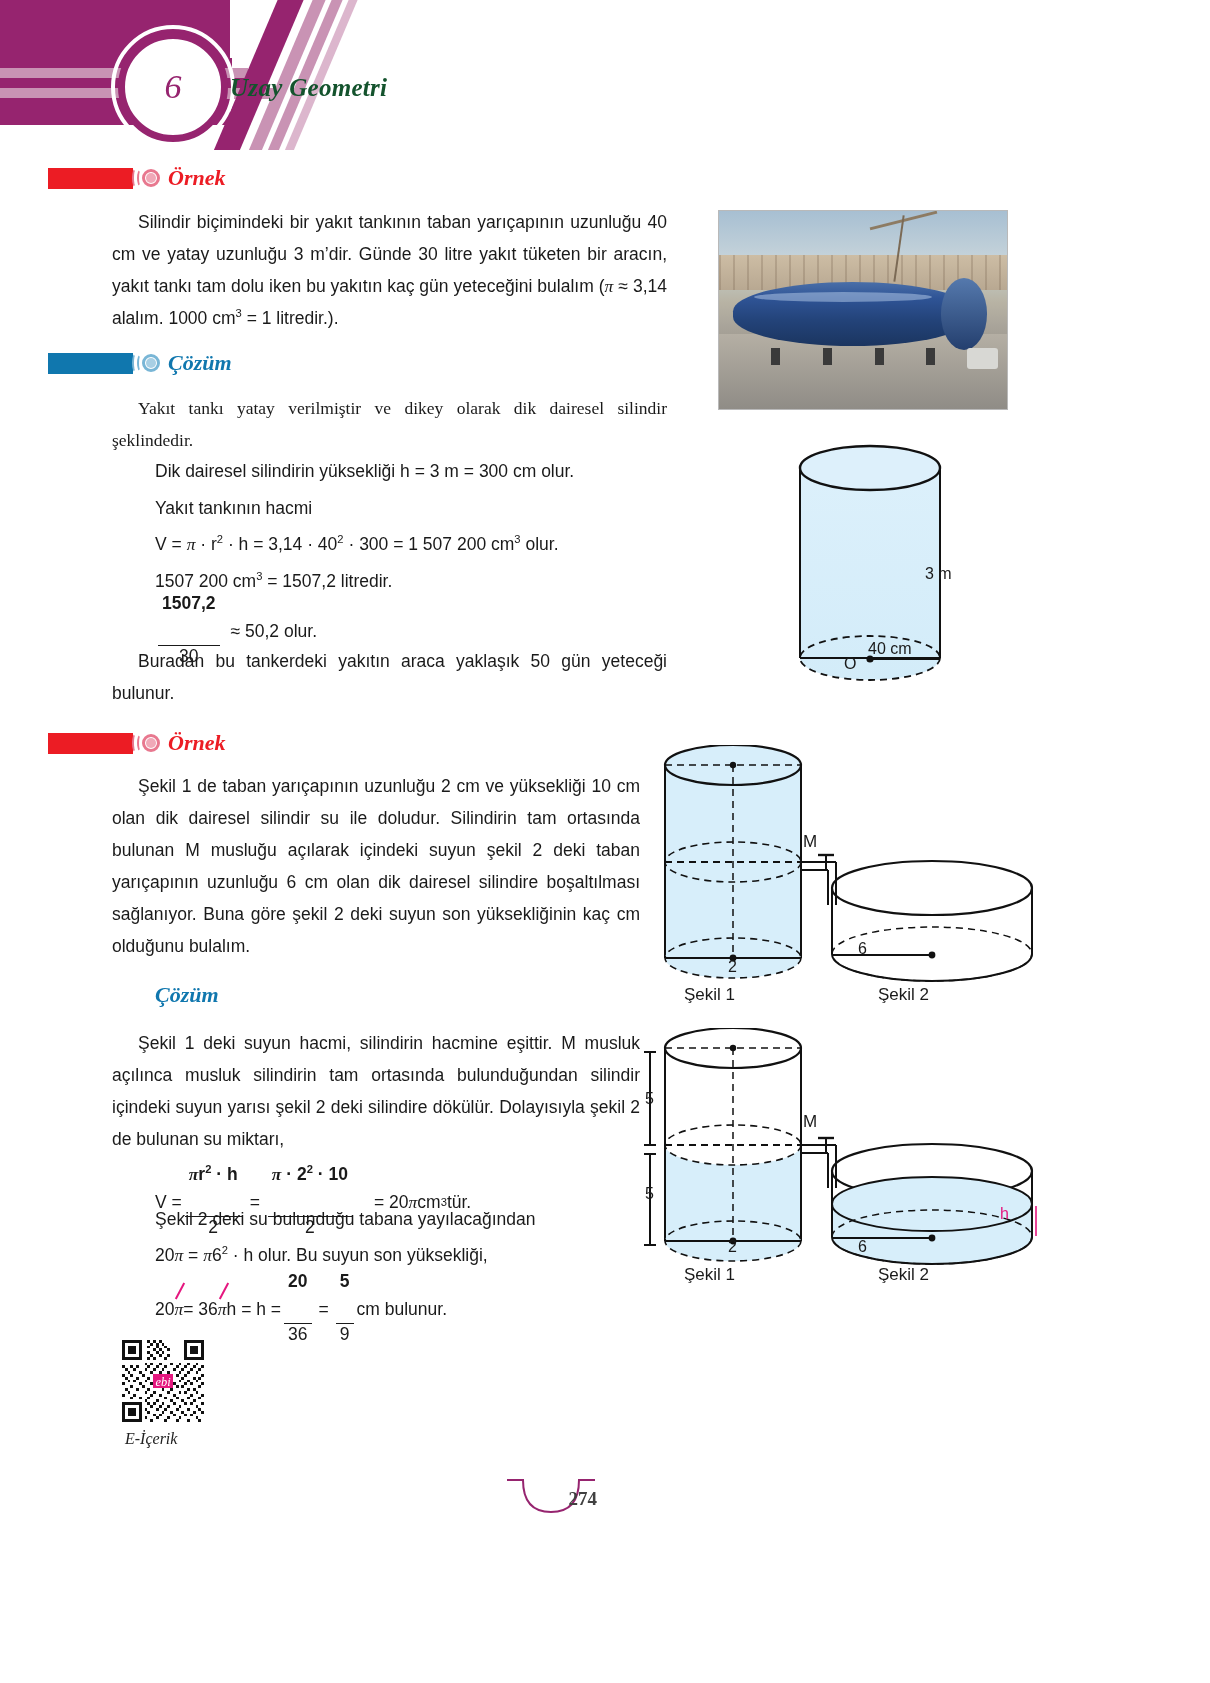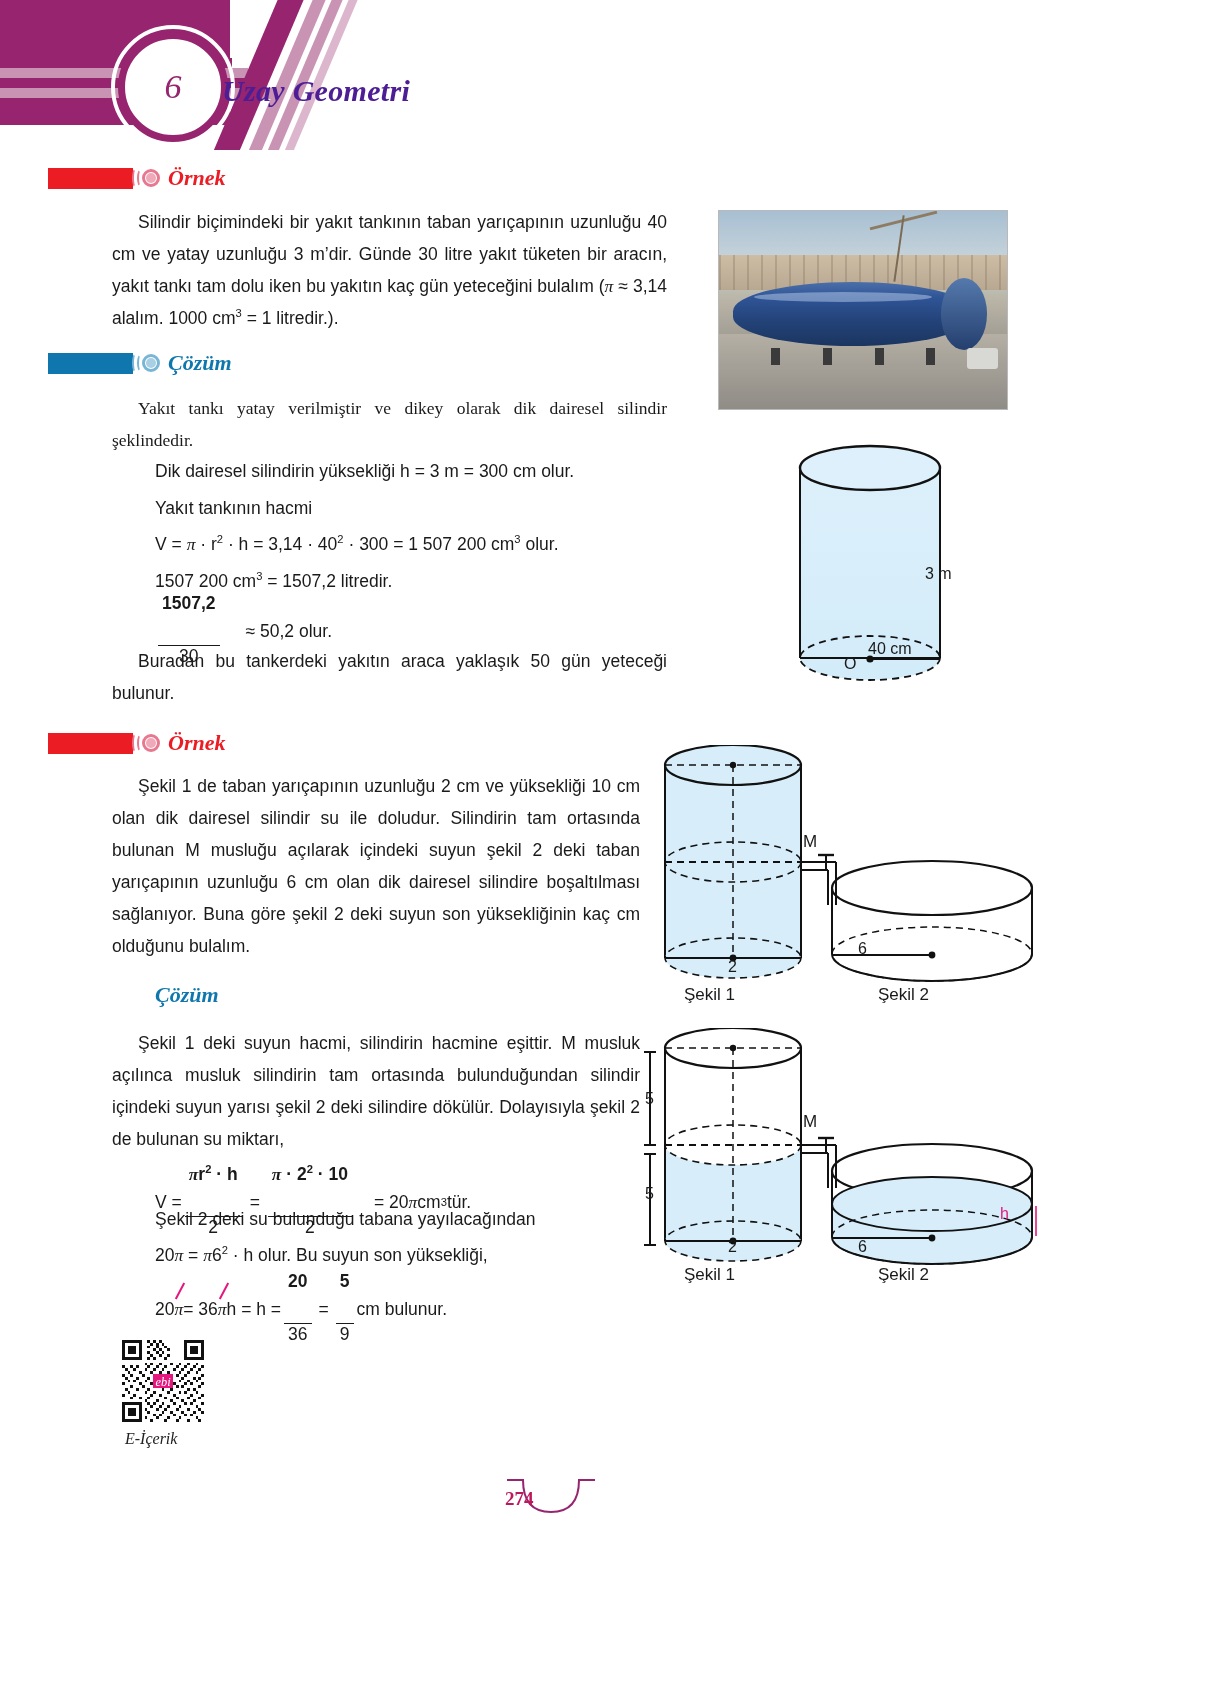--- a/index.html
+++ b/index.html
@@ -77,26 +77,26 @@
   }
   .chapter-num {
     font-family: "Liberation Serif", serif;
     font-style: italic;
     font-size: 34px;
     color: #96246f;
     font-weight: 400;
   }
   .chapter-title {
     position: absolute;
-    top: 74px; left: 222px;
+    top: 74px; left: 230px;
     font-family: "Liberation Serif", serif;
     font-style: italic;
     font-weight: bold;
-    font-size: 30px;
-    color: #4c1d95;
+    font-size: 25px;
+    color: #14532d;
     letter-spacing: 0.3px;
     z-index: 7;
   }
 
   
   .sec-head {
     position: absolute;
     display: flex;
     align-items: center;
     height: 26px;
@@ -307,24 +307,24 @@
   }
   .pagebadge {
     position: absolute;
     top: 1478px; left: 505px;
     width: 92px; height: 40px;
   }
   .pagenum {
     position: absolute;
     top: 1488px; left: 505px;
     width: 92px;
-    text-align: left;
+    text-align: right;
     font-size: 19px;
     font-weight: bold;
-    color: #be185d;
+    color: #404040;
     font-family: "Liberation Serif", serif;
   }
 </style>
 </head>
 <body>
 
 <div class="header">
   <div class="hdr-block2"></div>
   <div class="hdr-stripe s1"></div>
   <div class="hdr-lightstripe l1"></div>
@@ -380,21 +380,21 @@
 
 <div class="line" style="top:566px; left:155px;">
   <span>1507 200 cm</span><sup>3</sup><span> = 1507,2 litredir.</span>
 </div>
 
 <div class="line" style="top:594px; left:155px; display:flex; align-items:center;">
   <span class="frac">
     <span class="num">1507,2</span>
     <span class="den">30</span>
   </span>
-  <span style="margin-left:23px;">≈  50,2 olur.</span>
+  <span style="margin-left:8px;">≈  50,2 olur.</span>
 </div>
 
 <div class="para indent" style="top:645px; left:112px; width:555px;">Buradan bu tankerdeki yakıtın araca yaklaşık 50 gün yeteceği bulunur.</div>
 
 <div class="photo">
   <div class="sky"></div>
   <div class="bldg"></div>
   <div class="bldg-lines"></div>
   <div class="ground"></div>
   <div class="crane2"></div>

